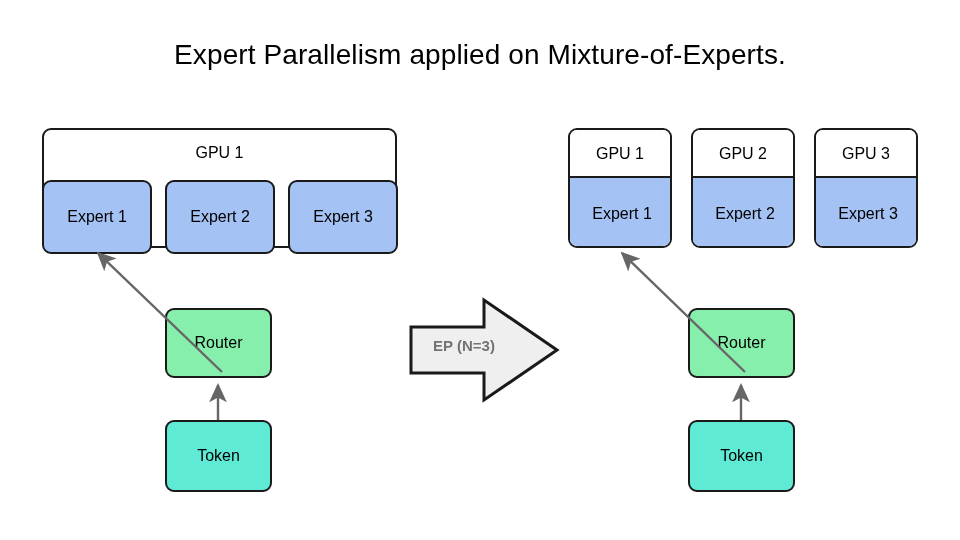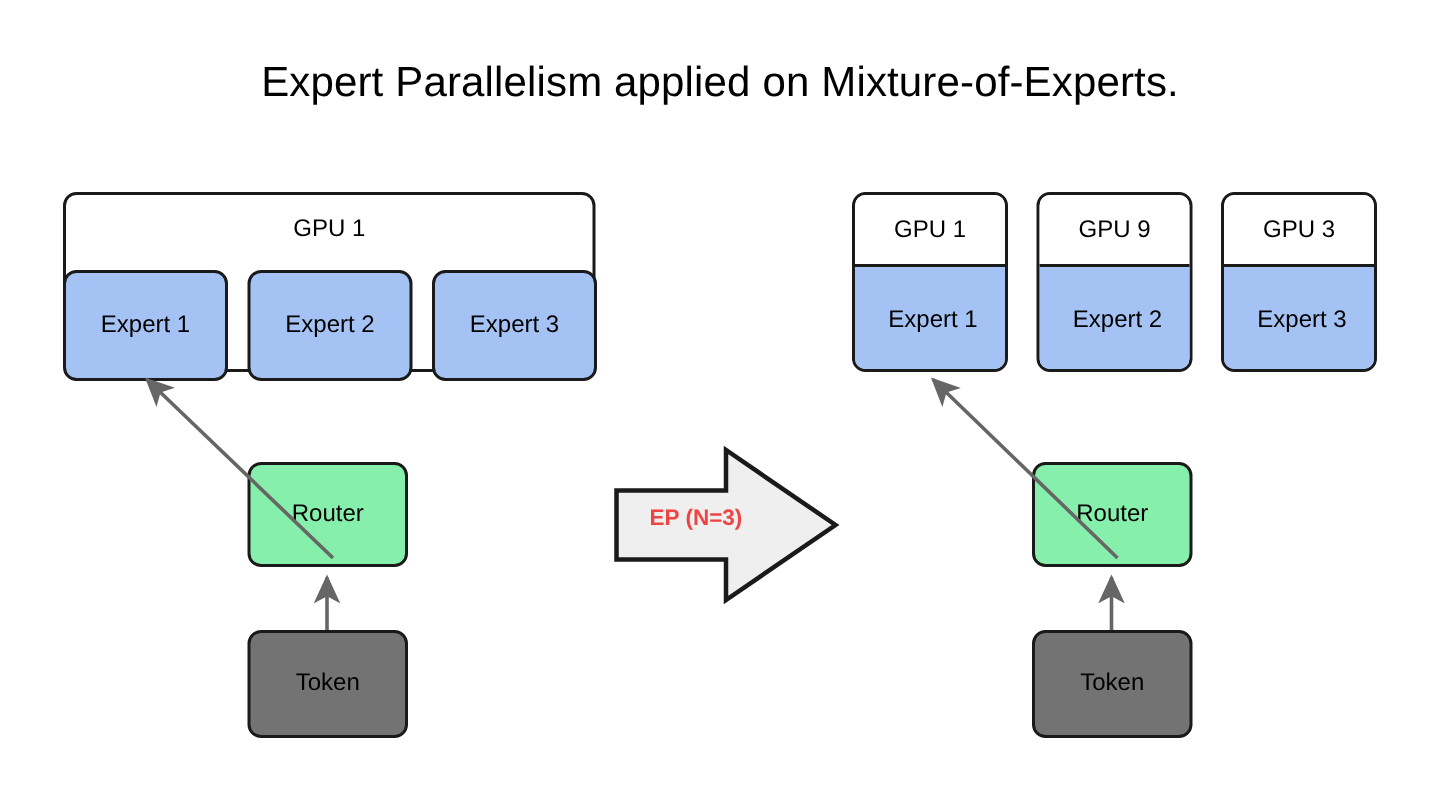--- a/index.html
+++ b/index.html
@@ -40,21 +40,21 @@
     display: flex;
     align-items: center;
     justify-content: center;
     font-size: 16px;
     line-height: 18px;
     color: #000000;
     text-align: center;
   }
   .node.blue    { background: #a4c2f4; }
   .node.yellow  { background: #86efac; }
-  .node.grey    { background: #737373; }
+  .node.grey    { background: #5eead4; }
 
   
   #gpu-container-left {
     left: 42px;
     top: 128px;
     width: 355px;
     height: 120px;
     background: #ffffff;
     border: 2px solid #1a1a1a;
     border-radius: 9px;
@@ -132,21 +132,21 @@
   }
   #ep-arrow-label {
     position: absolute;
     left: 8px;
     top: 41px;
     width: 96px;
     text-align: center;
     font-size: 15px;
     font-weight: bold;
     line-height: 17px;
-    color: #ef4444;
+    color: #737373;
   }
 </style>
 </head>
 <body>
 
 <div id="stage">
 
   <div class="abs" id="title">Expert Parallelism applied on Mixture-of-Experts.</div>
 
   <div class="abs" id="gpu-container-left">
@@ -179,21 +179,21 @@
   </div>
 
   <div class="abs gpu-card" style="left:568px;">
     <div class="gpu-head">GPU 1</div>
     <div class="gpu-body">
       <span>Expert 1</span>
     </div>
   </div>
 
   <div class="abs gpu-card" style="left:691px;">
-    <div class="gpu-head">GPU 9</div>
+    <div class="gpu-head">GPU 2</div>
     <div class="gpu-body">
       <span>Expert 2</span>
     </div>
   </div>
 
   <div class="abs gpu-card" style="left:814px;padding-left:35px;">
     <div class="gpu-head">GPU 3</div>
     <div class="gpu-body">
       <span>Expert 3</span>
     </div>

